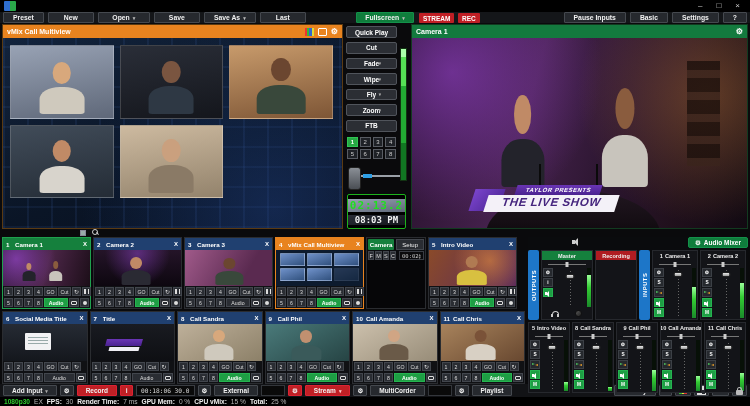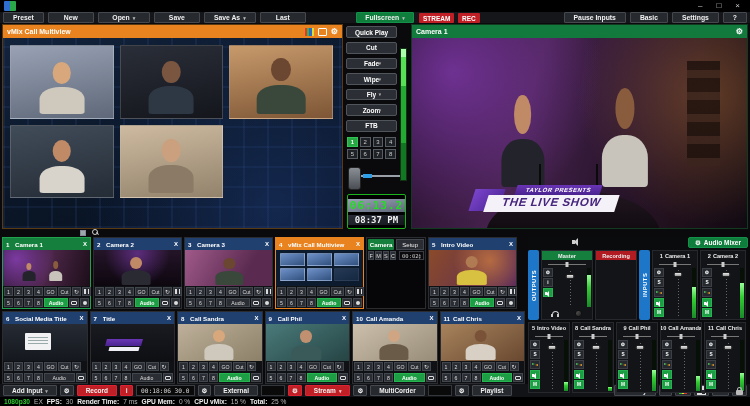--- a/index.html
+++ b/index.html
@@ -339,22 +339,22 @@
         <span class="num">6</span>
         <span class="num">7</span>
         <span class="num">8</span>
       </div>
       <div class="tbar">
         <span class="track"></span>
           <span class="mark"></span>
           <span class="knob"></span>
       </div>
       <div class="clock">
-        <div class="t1">06:13.2</div>
-        <div class="t2">08:37 PM</div>
+        <div class="t1">02:13.2</div>
+        <div class="t2">08:03 PM</div>
       </div>
       <div class="meter-v">
           <i></i>
         </div>
     </div>
 
     <div class="vwin right">
       <div class="vhead green">
         <span>Camera 1</span>
         <span class="sp"></span>

